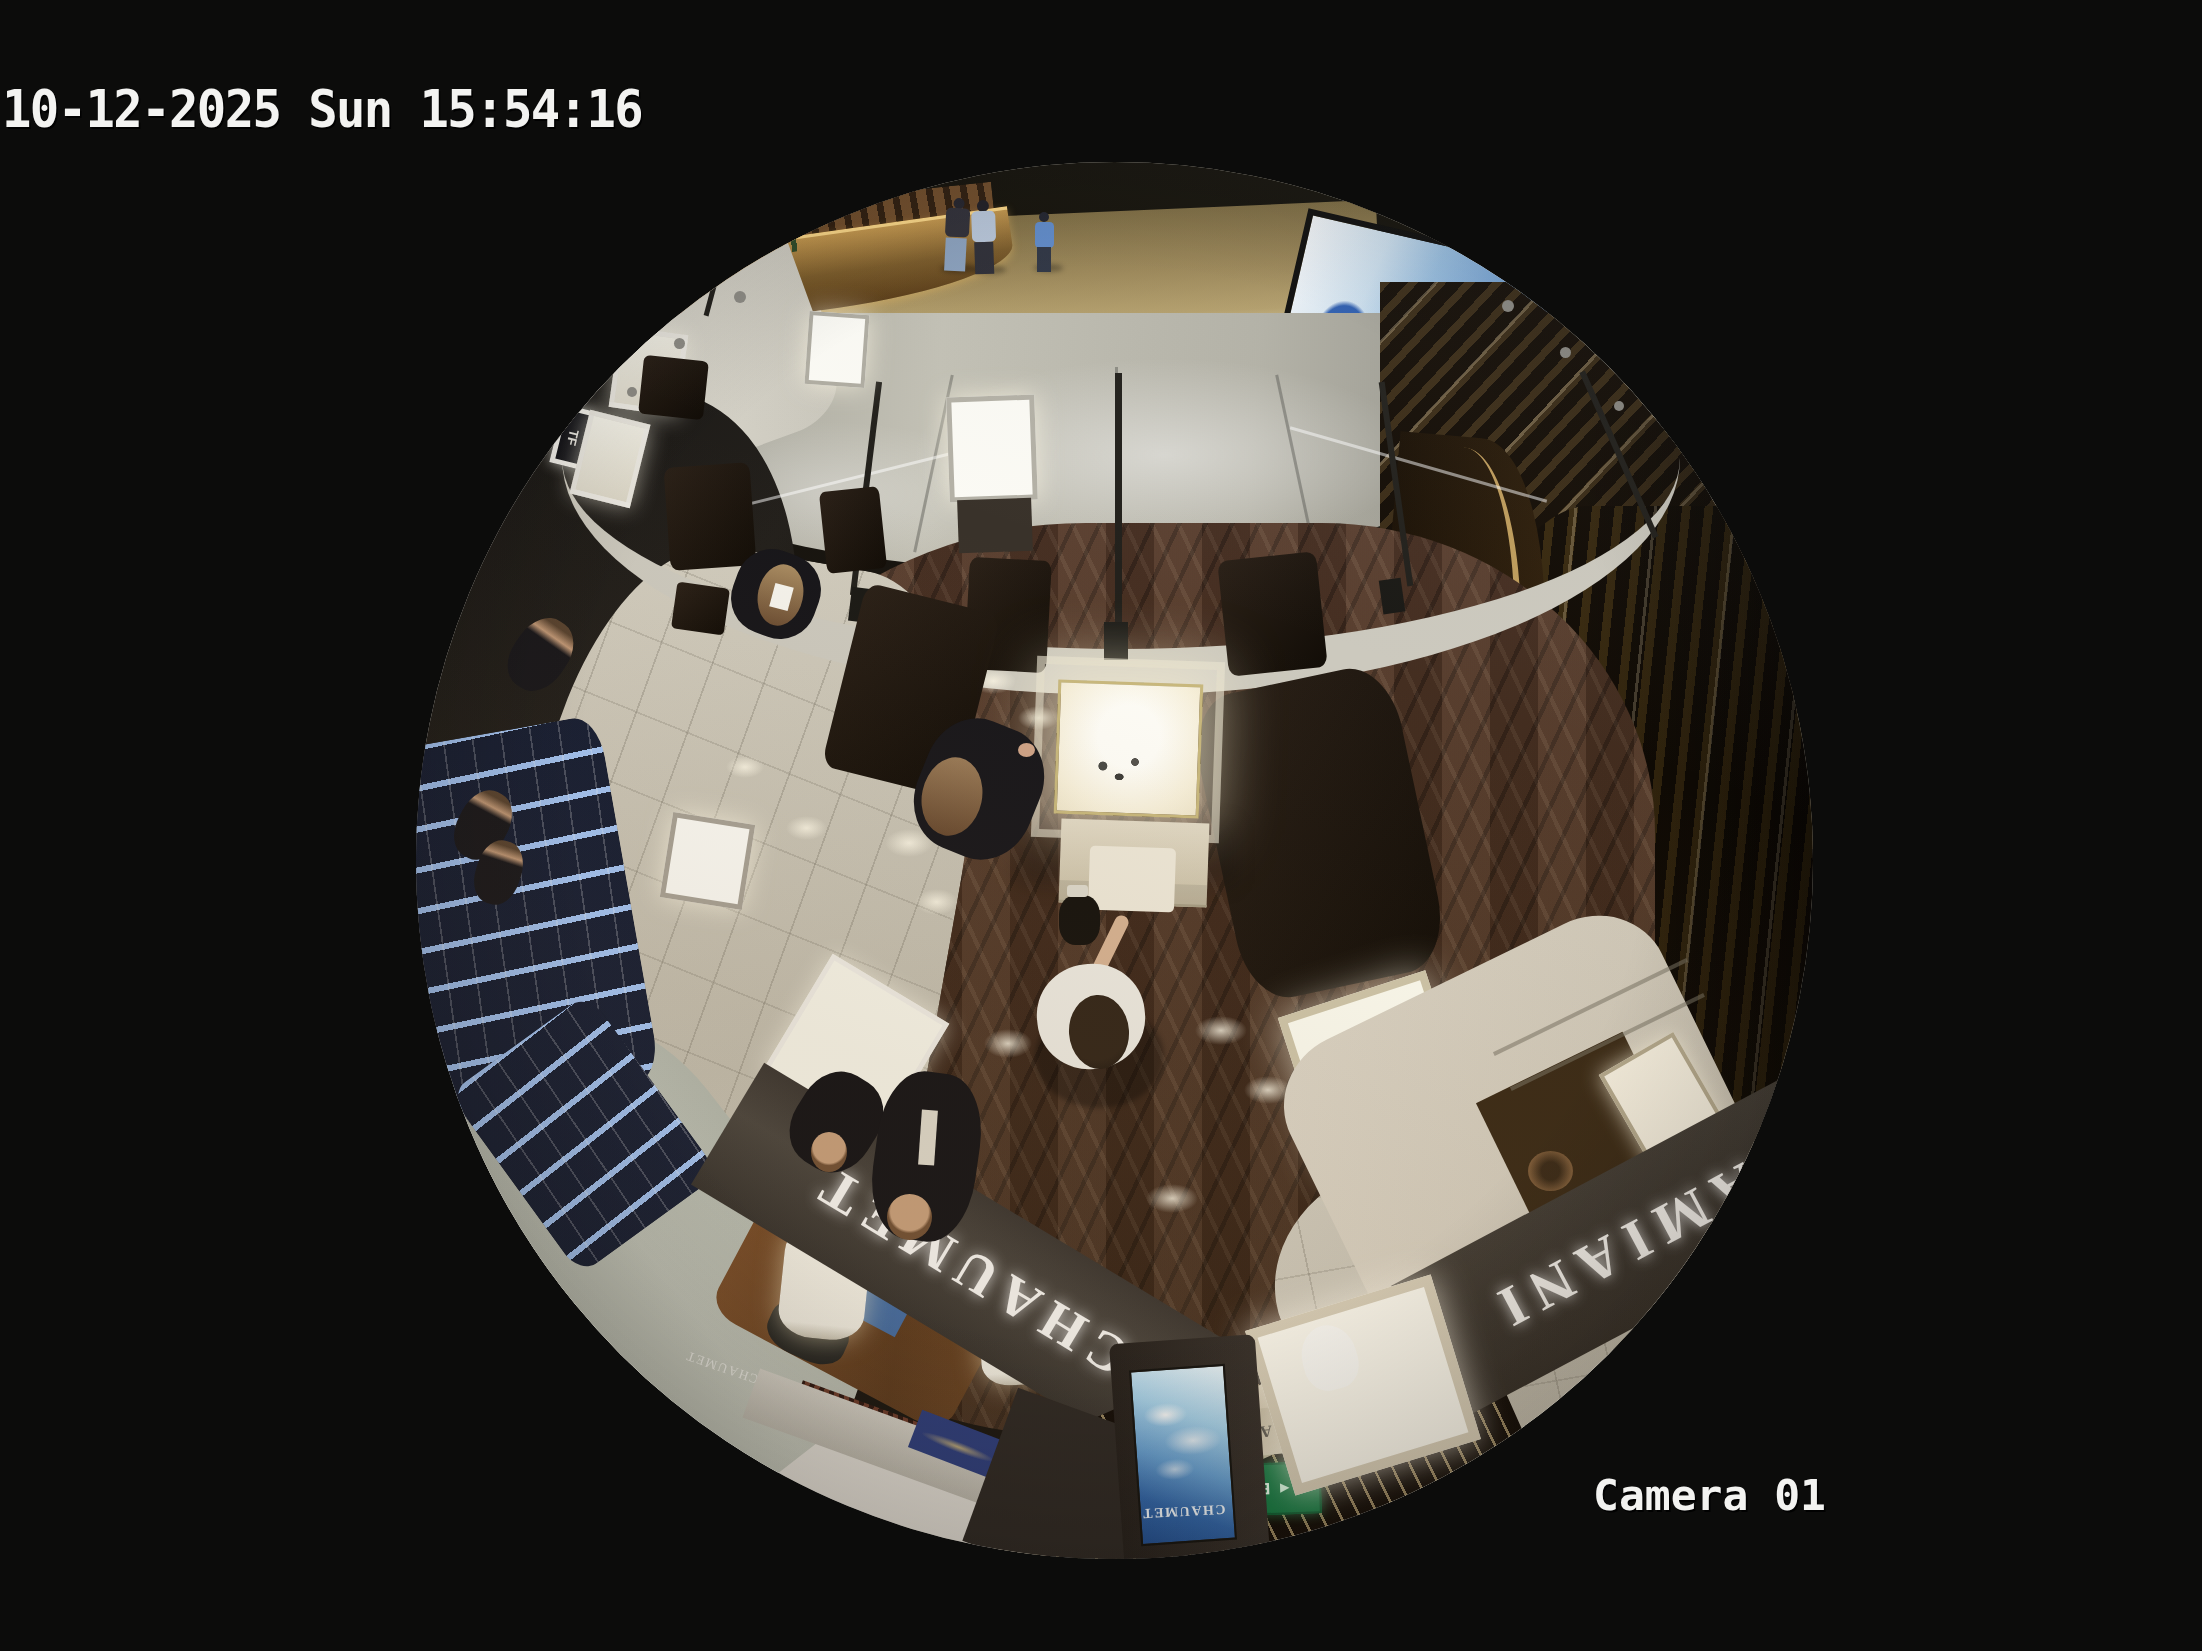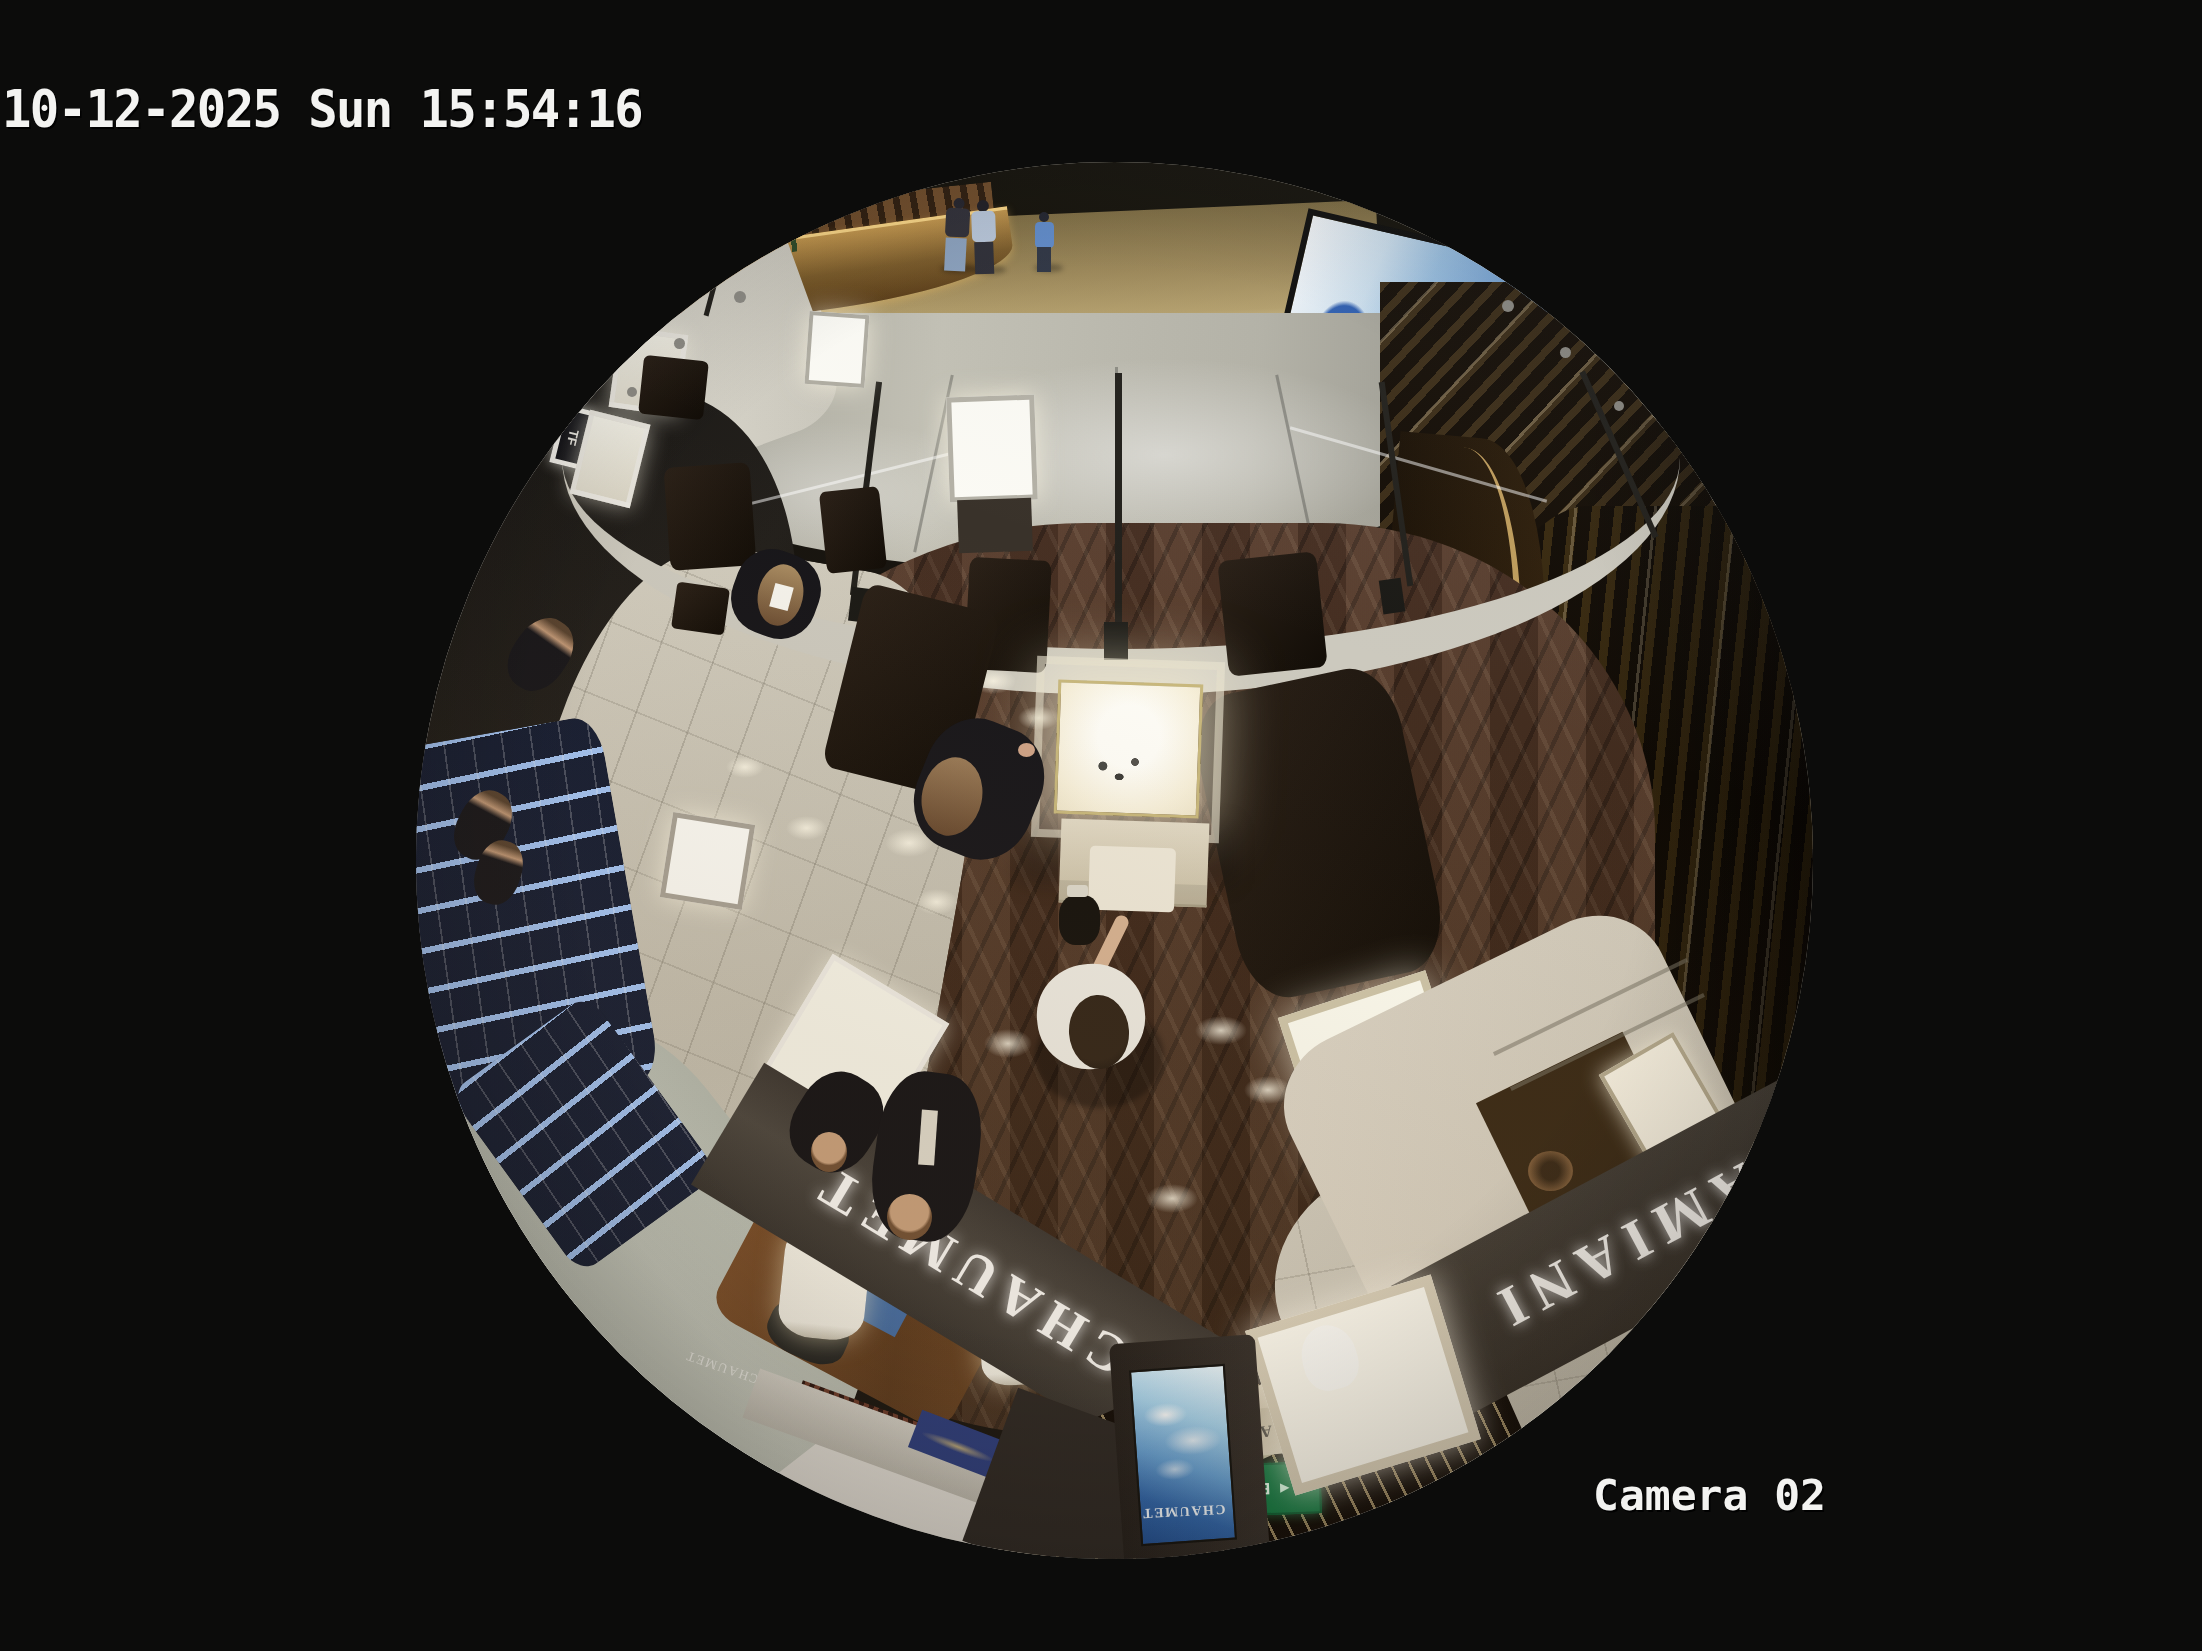--- a/index.html
+++ b/index.html
@@ -381,15 +381,15 @@
     <div class="dot ab" style="left:258px;top:176px;width:11.2px;height:11.2px"></div>
     <div class="dot ab" style="left:211px;top:225px;width:10.3px;height:10.3px"></div>
     <div class="dot ab" style="left:1086px;top:138px;width:12px;height:12px"></div>
     <div class="dot ab" style="left:1144px;top:185px;width:11.2px;height:11.2px"></div>
     <div class="dot ab" style="left:1198px;top:239px;width:10.3px;height:10.3px"></div>
 
     <div class="grade"></div>
     <div class="vignette"></div>
   </div>
 
-  <div class="osd osd-camera">Camera 02</div>
+  <div class="osd osd-camera">Camera 01</div>
 </div>
 
 
 </body></html>

